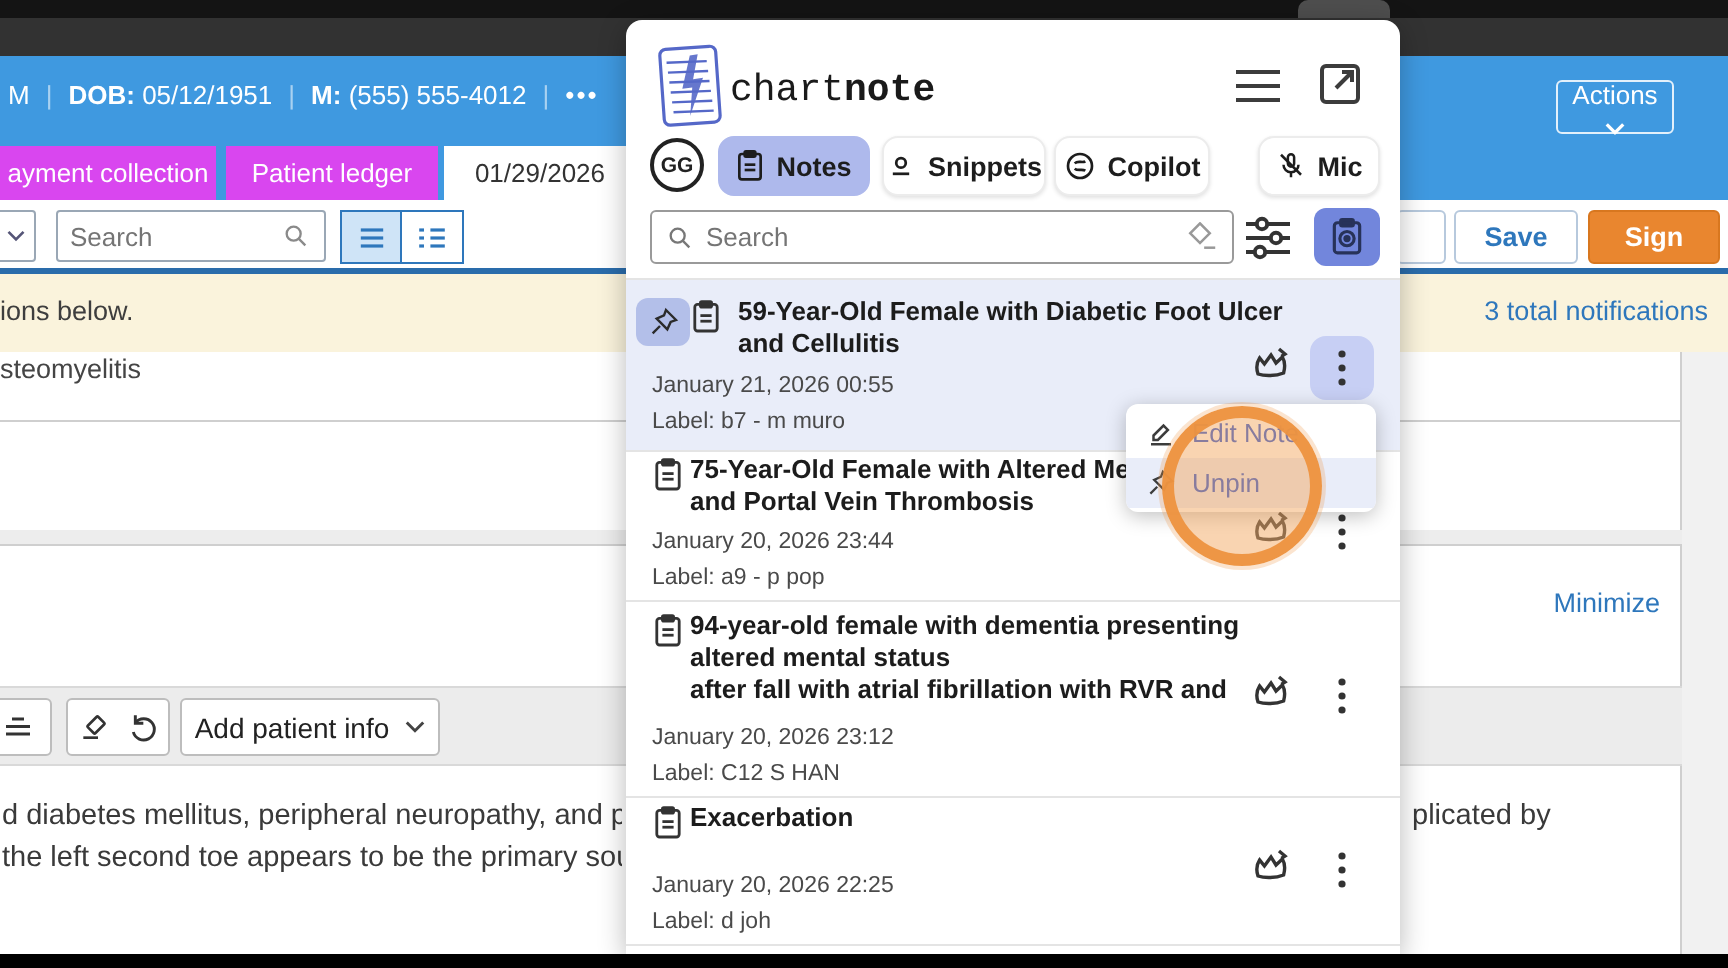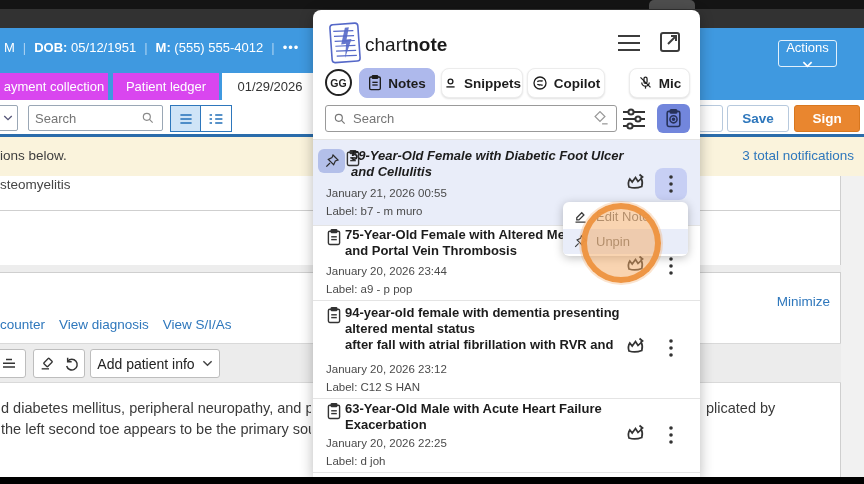--- a/index.html
+++ b/index.html
@@ -56,21 +56,21 @@
               border-top:1px solid #d9d9d9; border-bottom:1px solid #d9d9d9; }
   .tool-btn{ background:#fff; border:1px solid #bdbdbd; border-radius:3px; height:29px; display:flex;
              align-items:center; justify-content:center; cursor:pointer; }
   .api-btn{ left:90px; top:349px; width:130px; font-size:14px; color:#222; gap:7px; }
   .para{ font-size:14.5px; color:#3a3a3a; line-height:21px; white-space:nowrap; }
   .para-left{ left:1px; width:310px; overflow:hidden; }
   .bottom-black{ left:0; top:477px; width:864px; height:7px; background:#000; z-index:40; }
   
   .popup{ left:313px; top:10px; width:387px; height:467px; background:#fff; z-index:10;
           border-radius:8px 8px 0 0; box-shadow:0 3px 14px rgba(0,0,0,.28); }
-  .brand{ left:52px; top:24px; font-family:Liberation Sans, sans-serif; font-size:19px; color:#1a1a1a; }
+  .brand{ left:52px; top:24px; font-family:Liberation Mono, monospace; font-size:19px; color:#1a1a1a; }
   .brand b{ font-weight:700; }
   .icon-btn{ background:transparent; border:0; cursor:pointer; display:flex; align-items:center; justify-content:center; }
   .avatar{ left:12px; top:59px; width:27px; height:27px; border:2px solid #222; border-radius:50%;
            display:flex; align-items:center; justify-content:center; font-size:10.5px; font-weight:700; color:#222; }
   .ptab{ height:30px; border-radius:8px; display:flex; align-items:center; justify-content:center; gap:6px;
          font-size:13.5px; font-weight:700; color:#1d1d1d; background:#fff; cursor:pointer;
          border:1px solid #ececec; box-shadow:0 1px 2px rgba(0,0,0,.12); }
   .ptab.sel{ background:#aeb9ec; border-color:#aeb9ec; box-shadow:none; }
   .psearch{ left:12px; top:95px; width:292px; height:27px; border:1px solid #9a9a9a; border-radius:3px;
             display:flex; align-items:center; padding:0 7px; gap:6px; background:#fff; }
@@ -82,21 +82,21 @@
              display:flex; align-items:center; justify-content:center; }
   .ntitle{ font-size:13px; font-weight:700; color:#1c1c1c; line-height:16px; }
   .nmeta{ font-size:11.5px; color:#4a4a4a; }
   .dots-btn{ width:32px; height:32px; border:0; border-radius:8px; background:transparent; cursor:pointer;
              display:flex; align-items:center; justify-content:center; }
   .dots-btn.open{ background:#c7cff4; }
   
   .ctx-menu{ left:563px; top:202px; width:125px; background:#fff; border-radius:6px; z-index:20;
              box-shadow:0 2px 10px rgba(0,0,0,.25); overflow:hidden; padding:2px 0; }
   .ctx-item{ height:25px; display:flex; align-items:center; gap:8px; padding:0 10px;
-             font-size:13px; color:#737373; cursor:pointer; }
+             font-size:13px; color:#1d4ed8; cursor:pointer; }
   .ctx-item.hover{ background:#e9edf9; }
   .hilite-circle{ left:581px; top:203px; width:80px; height:80px; border-radius:50%; z-index:30;
                   background:rgba(244,170,100,.5); border:6px solid rgba(238,148,64,.95);
                   box-shadow:0 0 0 2px rgba(238,148,64,.25); pointer-events:none; }
   svg{ display:block; }
 </style>
 </head>
 <body>
 
 <div class="stage">
@@ -183,25 +183,20 @@
 
   <div class="abs gutter"></div>
   <div class="abs clip-word">steomyelitis</div>
   <div class="abs hline" style="left:0;top:210px;width:841px;"></div>
   <div class="abs vline" style="left:840px;top:176px;height:301px;"></div>
   <div class="abs hline" style="left:0;top:265px;width:841px;"></div>
   <div class="abs gap-band"></div>
   <div class="abs hline" style="left:0;top:272px;width:841px;"></div>
   <div class="abs minimize">Minimize</div>
 
-  <div class="abs links-row">
-    <span>counter</span>
-    <span>View diagnosis</span>
-    <span>View S/I/As</span>
-  </div>
 
   <div class="abs gray-band"></div>
   <div class="abs tool-btn" style="left:-8px;top:349px;width:34px;">
     <svg width="18" height="16" viewBox="0 0 24 20">
         <g stroke="#333" stroke-width="2" fill="none">
           <line x1="8" y1="4" x2="16" y2="4"></line>
           <line x1="4" y1="9" x2="20" y2="9"></line>
           <line x1="4" y1="14" x2="20" y2="14"></line>
         </g>
       </svg>
@@ -352,21 +347,21 @@
           </svg>
       </div>
       <div class="abs" style="left:33px;top:140px;">
         <svg width="14" height="17" viewBox="0 0 20 24" fill="none" stroke="#333" stroke-width="2">
             <rect x="2" y="3" width="16" height="19" rx="2"></rect>
             <rect x="6" y="1" width="8" height="4" rx="1" fill="#333"></rect>
             <line x1="6" y1="11" x2="14" y2="11"></line>
             <line x1="6" y1="15" x2="14" y2="15"></line>
           </svg>
       </div>
-      <div class="abs ntitle" style="left:38px;top:138px;width:285px;font-style:italic;">
+      <div class="abs ntitle" style="left:56px;top:138px;width:285px;">
         <div>59-Year-Old Female with Diabetic Foot Ulcer</div>
         <div>and Cellulitis</div>
       </div>
       <div class="abs nmeta" style="left:13px;top:177px;">January 21, 2026 00:55</div>
       <div class="abs nmeta" style="left:13px;top:195px;">Label: b7 - m muro</div>
       <button class="abs icon-btn" style="left:311px;top:161px;">
         <svg width="24" height="24" viewBox="0 0 24 24" fill="none" stroke="#333" stroke-width="1.7">
             <path d="M5 16c-1-3-.5-6 .8-8l2.4 3 3.3-4.5 2.5 4 3.2-3c1.2 2 1.4 5 .6 8-4 1.6-9.6 1.6-12.8.5z"></path>
             <path d="M15.5 3.5l3 2.5-1.8 1.2"></path>
           </svg>
@@ -447,21 +442,20 @@
     <div>
       <div class="abs" style="left:14px;top:393px;">
         <svg width="14" height="17" viewBox="0 0 20 24" fill="none" stroke="#333" stroke-width="2">
             <rect x="2" y="3" width="16" height="19" rx="2"></rect>
             <rect x="6" y="1" width="8" height="4" rx="1" fill="#333"></rect>
             <line x1="6" y1="11" x2="14" y2="11"></line>
             <line x1="6" y1="15" x2="14" y2="15"></line>
           </svg>
       </div>
       <div class="abs ntitle" style="left:32px;top:391px;width:300px;">
-        <div>63-Year-Old Male with Acute Heart Failure</div>
         <div>Exacerbation</div>
       </div>
       <div class="abs nmeta" style="left:13px;top:427px;">January 20, 2026 22:25</div>
       <div class="abs nmeta" style="left:13px;top:445px;">Label: d joh</div>
       <button class="abs icon-btn" style="left:311px;top:412px;">
         <svg width="24" height="24" viewBox="0 0 24 24" fill="none" stroke="#333" stroke-width="1.7">
             <path d="M5 16c-1-3-.5-6 .8-8l2.4 3 3.3-4.5 2.5 4 3.2-3c1.2 2 1.4 5 .6 8-4 1.6-9.6 1.6-12.8.5z"></path>
             <path d="M15.5 3.5l3 2.5-1.8 1.2"></path>
           </svg>
       </button>

